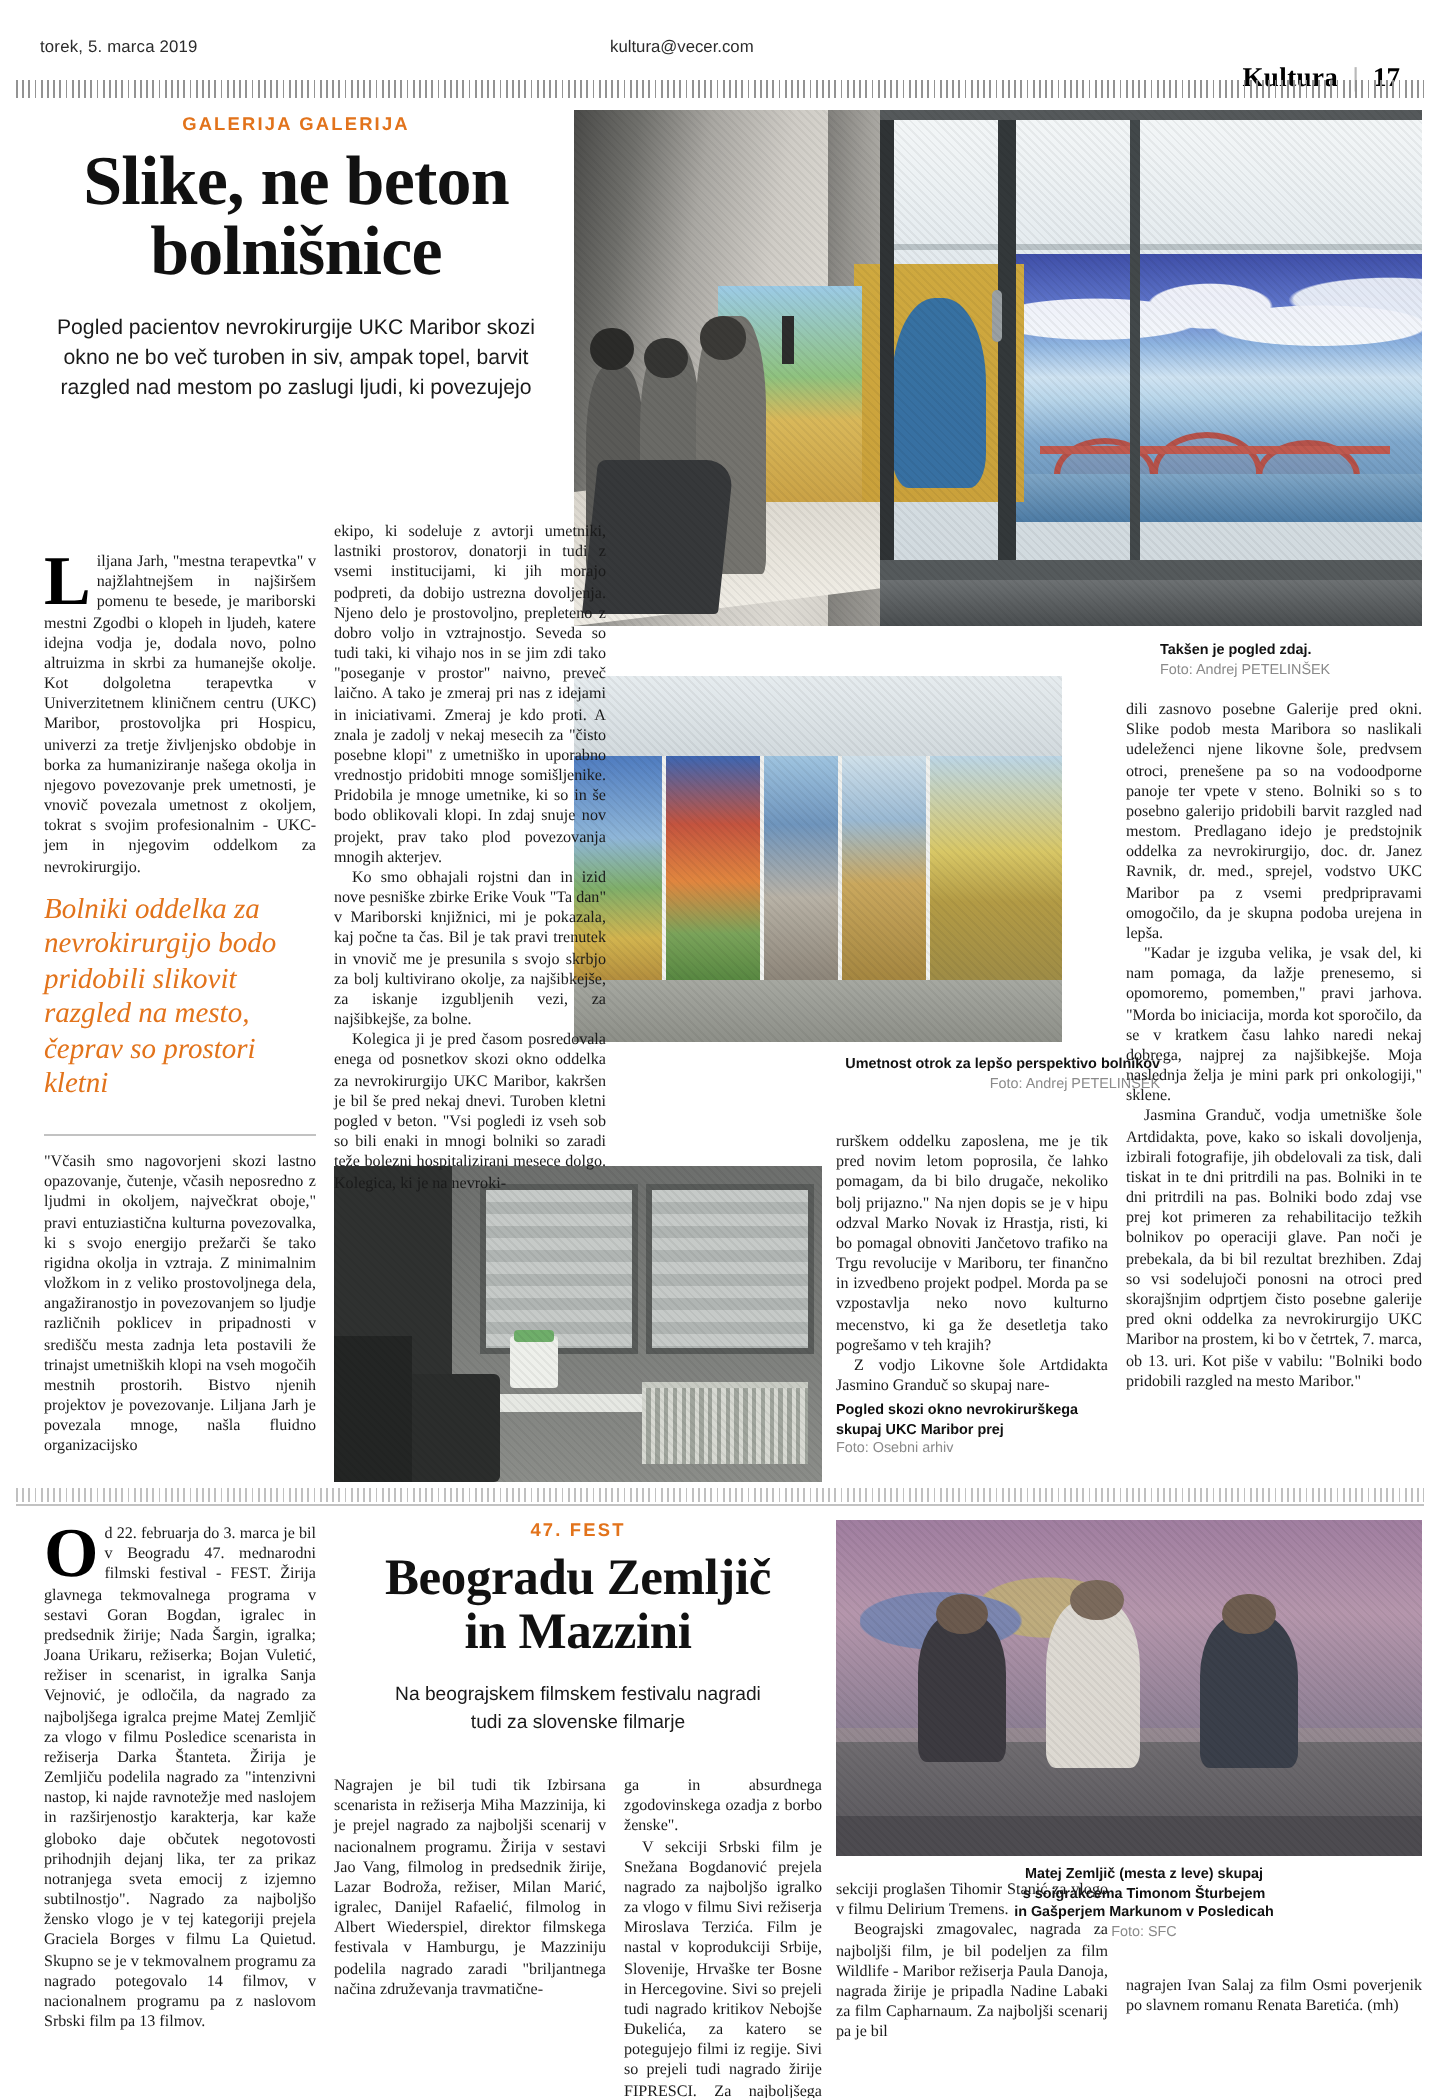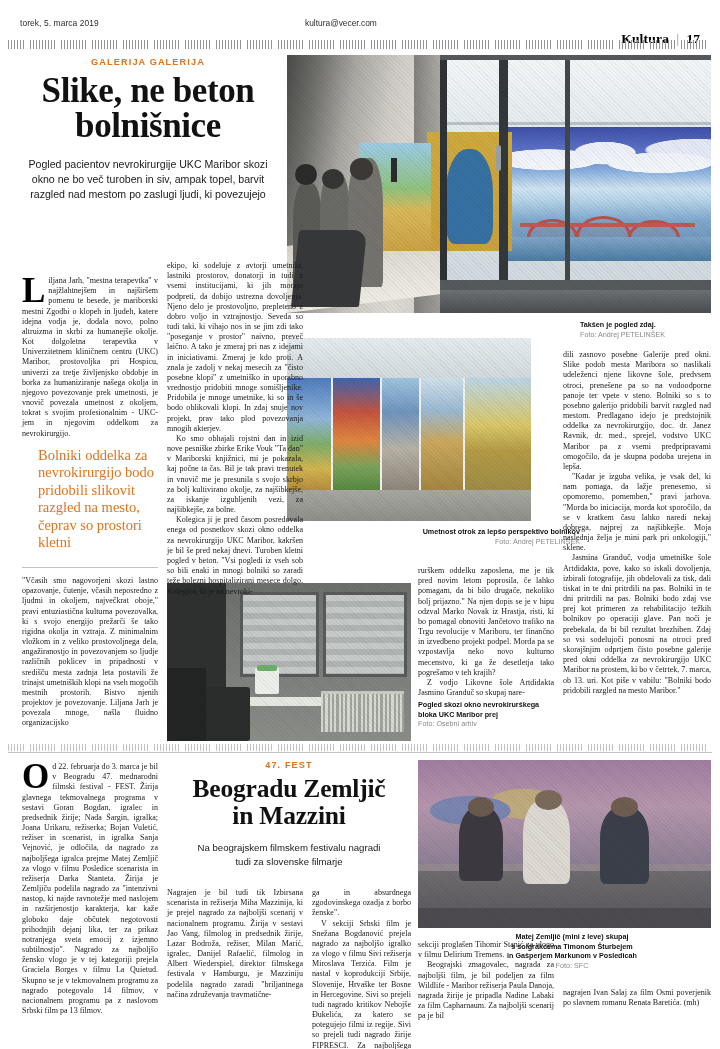--- a/index.html
+++ b/index.html
@@ -45,22 +45,22 @@
   .col{position:absolute;font-family:"Liberation Serif",serif;font-size:8.05px;line-height:1.265;
        text-align:justify;color:#1a1a1a;hyphens:auto;-webkit-hyphens:auto;}
   .col p{margin:0;text-indent:9px;}
   .col p.first{text-indent:0;}
   .col p + p{margin-top:0;}
   .dropcap{
     float:left;font-family:"Liberation Serif",serif;font-weight:bold;
     font-size:35px;line-height:27px;margin:1px 3px 0 0;color:#000;
   }
   .pullquote{
-    font-family:"Liberation Serif",serif;font-size:14.5px;
-    line-height:1.2;color:#e2731b;margin-left:16px;
+    font-family:"Liberation Serif",serif;font-style:italic;font-size:14.5px;
+    line-height:1.2;color:#e2731b;
   }
 
   b,strong{font-weight:bold;}
 
   
   .photo{position:absolute;overflow:hidden;background:#cfcfcf;}
   .cap{position:absolute;font-family:"Liberation Sans",sans-serif;font-size:7.2px;line-height:1.32;color:#111;}
   .cap b{font-weight:bold;}
   .cap .credit{color:#8a8a8a;}
 
@@ -247,21 +247,21 @@
     <div style="position:absolute;left:36%;bottom:30%;width:10%;height:16%;background:#eef0eb;border-radius:2px;"></div>
     <div style="position:absolute;left:37%;bottom:44%;width:8%;height:4%;background:#6fae6a;border-radius:2px;"></div>
     <div class="p3-rad"></div>
     <div class="p3-chair"></div>
     <div style="position:absolute;left:0;bottom:0;width:16%;height:46%;background:#232524;"></div>
     <div class="noise"></div>
   </div>
 
   <div class="cap" style="left:418px;top:700px;width:135px;">
     <b>Pogled skozi okno nevrokirurškega</b><br>
-    <b>bloka UKC Maribor prej</b><br>
+    <b>skupaj UKC Maribor prej</b><br>
     <span class="credit">Foto: Osebni arhiv</span>
   </div>
 
   <div class="col" style="left:22px;top:276px;width:136px;">
     <p class="first"><span class="dropcap">L</span><span>iljana Jarh, "mestna terapevtka" v najžlahtnejšem in najširšem pomenu te besede, je mariborski mestni Zgodbi o klopeh in ljudeh, katere idejna vodja je, dodala novo, polno altruizma in skrbi za humanejše okolje. Kot dolgoletna terapevtka v Univerzitetnem kliničnem centru (UKC) Maribor, prostovoljka pri Hospicu, univerzi za tretje življenjsko obdobje in borka za humaniziranje našega okolja in njegovo povezovanje prek umetnosti, je vnovič povezala umetnost z okoljem, tokrat s svojim profesionalnim - UKC-jem in njegovim oddelkom za nevrokirurgijo.</span></p>
   </div>
   <div class="pullquote" style="position:absolute;left:22px;top:447px;width:140px;">Bolniki oddelka za nevrokirurgijo bodo pridobili slikovit razgled na mesto, čeprav so prostori kletni</div>
   <div class="hr-thin" style="left:22px;top:567px;width:136px;"></div>
   <div class="col" style="left:22px;top:576px;width:136px;">
     <p class="first">"Včasih smo nagovorjeni skozi lastno opazovanje, čutenje, včasih neposredno z ljudmi in okoljem, največkrat oboje," pravi entuziastična kulturna povezovalka, ki s svojo energijo prežarči še tako rigidna okolja in vztraja. Z minimalnim vložkom in z veliko prostovoljnega dela, angažiranostjo in povezovanjem so ljudje različnih poklicev in pripadnosti v središču mesta zadnja leta postavili že trinajst umetniških klopi na vseh mogočih mestnih prostorih. Bistvo njenih projektov je povezovanje. Liljana Jarh je povezala mnoge, našla fluidno organizacijsko</p>
@@ -308,21 +308,21 @@
     <div style="position:absolute;left:17%;bottom:66%;width:9%;height:12%;background:#6b5a4e;border-radius:50%;"></div>
     <div class="p4-man" style="left:36%;width:16%;height:50%;bottom:26%;background:#ddd9d2;"></div>
     <div style="position:absolute;left:40%;bottom:70%;width:9%;height:12%;background:#7b6a5c;border-radius:50%;"></div>
     <div class="p4-man" style="left:62%;width:17%;height:46%;bottom:26%;background:#3a3f4a;"></div>
     <div style="position:absolute;left:66%;bottom:66%;width:9%;height:12%;background:#6e5d50;border-radius:50%;"></div>
     <div style="position:absolute;left:0;bottom:0;width:100%;height:12%;background:#4d4b50;"></div>
     <div class="noise"></div>
   </div>
 
   <div class="cap" style="left:492px;top:932px;width:160px;text-align:center;">
-    <b>Matej Zemljič (mini z leve) skupaj</b><br>
+    <b>Matej Zemljič (mesta z leve) skupaj</b><br>
     <b>s soigrakcema Timonom Šturbejem</b><br>
     <b>in Gašperjem Markunom v Posledicah</b><br>
     <span class="credit">Foto: SFC</span>
   </div>
 
   <div class="col" style="left:22px;top:762px;width:136px;">
     <p class="first"><span class="dropcap">O</span><span>d 22. februarja do 3. marca je bil v Beogradu 47. mednarodni filmski festival - FEST. Žirija glavnega tekmovalnega programa v sestavi Goran Bogdan, igralec in predsednik žirije; Nada Šargin, igralka; Joana Urikaru, režiserka; Bojan Vuletić, režiser in scenarist, in igralka Sanja Vejnović, je odločila, da nagrado za najboljšega igralca prejme Matej Zemljič za vlogo v filmu Posledice scenarista in režiserja Darka Štanteta. Žirija je Zemljiču podelila nagrado za "intenzivni nastop, ki najde ravnotežje med naslojem in razširjenostjo karakterja, kar kaže globoko daje občutek negotovosti prihodnjih dejanj lika, ter za prikaz notranjega sveta emocij z izjemno subtilnostjo". Nagrado za najboljšo žensko vlogo je v tej kategoriji prejela Graciela Borges v filmu La Quietud. Skupno se je v tekmovalnem programu za nagrado potegovalo 14 filmov, v nacionalnem programu pa z naslovom Srbski film pa 13 filmov.</span></p>
   </div>
 
   <div class="col" style="left:167px;top:888px;width:136px;">

